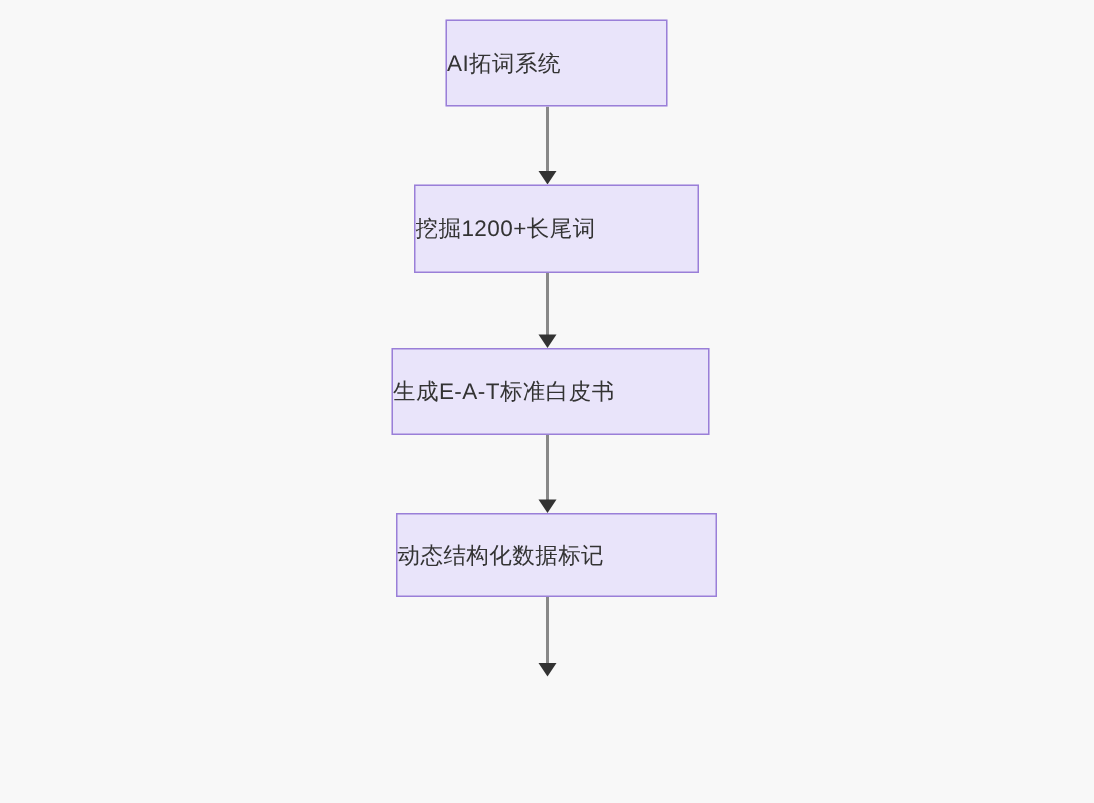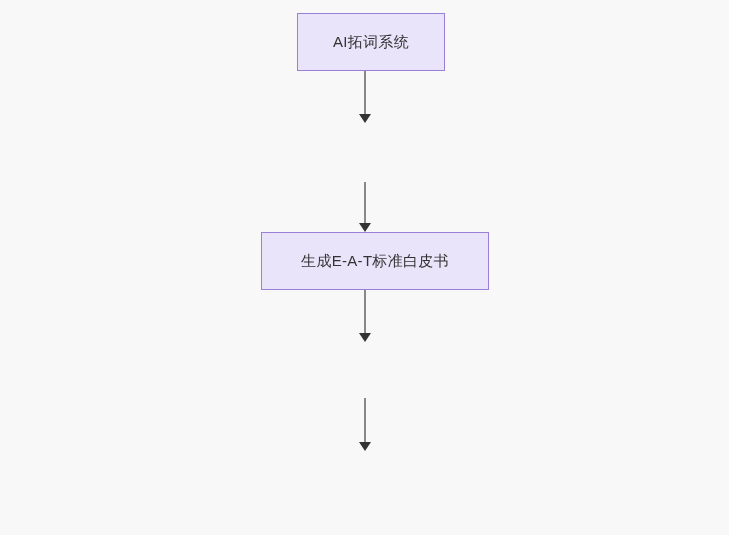--- a/index.html
+++ b/index.html
@@ -18,21 +18,21 @@
     width: 729px;
     height: 535px;
   }
   .node {
     position: absolute;
     box-sizing: border-box;
     background: #e9e4fa;
     border: 1.6px solid #9a7fd8;
     display: flex;
     align-items: center;
-    justify-content: center;
+    justify-content: flex-start;
     color: #333333;
     font-size: 15px;
     letter-spacing: 0.3px;
     white-space: nowrap;
   }
   .connector {
     position: absolute;
     width: 12px;
     display: flex;
     flex-direction: column;
@@ -70,17 +70,23 @@
     <div class="head" style="border-top-color: rgb(51, 51, 51);"></div>
   </div>
   <div class="connector" style="left: 359px; top: 398px; height: 53px;">
     <div class="shaft" style="background: rgb(136, 136, 136);"></div>
     <div class="head" style="border-top-color: rgb(51, 51, 51);"></div>
   </div>
 
   <div class="node" style="left: 297px; top: 13px; width: 148px; height: 58px; background: rgb(233, 228, 250); border-color: rgb(154, 127, 216); color: rgb(51, 51, 51);">
     <span>AI拓词系统</span>
   </div>
-  <div class="node" style="left: 261px; top: 232px; width: 228px; height: 58px; background: rgb(233, 228, 250); border-color: rgb(154, 127, 216); color: rgb(51, 51, 51);">
+  <div class="node" style="left: 276px; top: 123px; width: 190px; height: 59px; background: rgb(233, 228, 250); border-color: rgb(154, 127, 216); color: rgb(51, 51, 51);">
+    <span>挖掘1200+长尾词</span>
+  </div>
+  <div class="node" style="left: 261px; top: 232px; width: 212px; height: 58px; background: rgb(233, 228, 250); border-color: rgb(154, 127, 216); color: rgb(51, 51, 51);">
     <span>生成E-A-T标准白皮书</span>
+  </div>
+  <div class="node" style="left: 264px; top: 342px; width: 214px; height: 56px; background: rgb(233, 228, 250); border-color: rgb(154, 127, 216); color: rgb(51, 51, 51);">
+    <span>动态结构化数据标记</span>
   </div>
 
 </div>
 
 </body></html>

